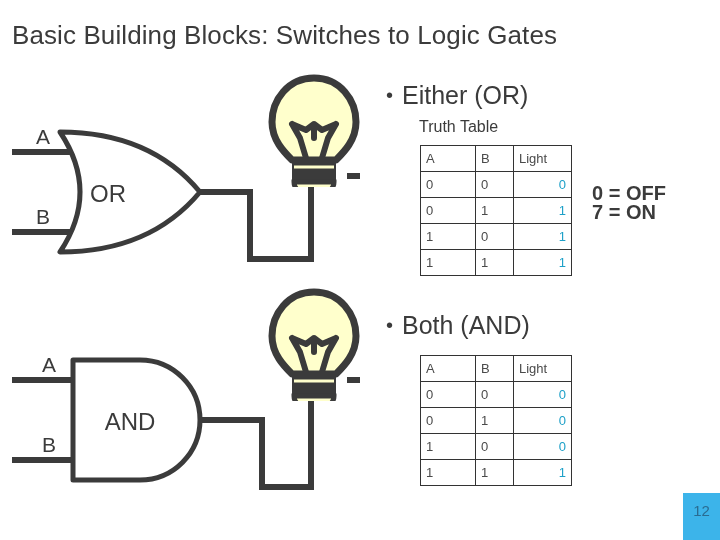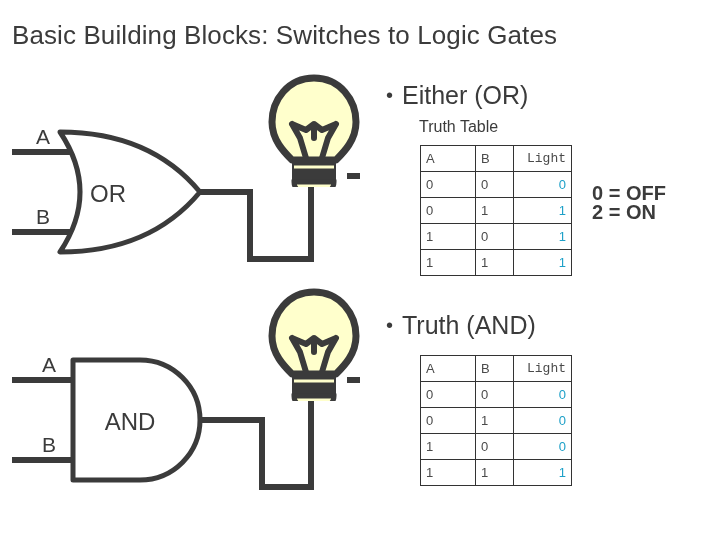--- a/index.html
+++ b/index.html
@@ -85,22 +85,21 @@
     color: #4a4a4a;
   }
   table.truth col.c-a { width: 55px; }
   table.truth col.c-b { width: 38px; }
   table.truth col.c-l { width: 58px; }
   table.truth td.light-val {
     text-align: right;
     color: #1ea0c8;
   }
   table.truth th.light-head {
-    text-align: right;
-    font-family: Liberation Mono, monospace;
+    text-align: left;
   }
   .tt-or  { left: 420px; top: 145px; }
   .tt-and { left: 420px; top: 355px; }
 
   
   .legend {
     position: absolute;
     left: 592px;
     top: 184px;
     font-size: 20px;
@@ -134,21 +133,21 @@
 
 <div id="slide">
 
   <div class="slide-title">Basic Building Blocks: Switches to Logic Gates</div>
 
   <div class="bullet bullet-or">
     <span class="dot">•</span><span>Either (OR)</span>
   </div>
 
   <div class="bullet bullet-and">
-    <span class="dot">•</span><span>Truth (AND)</span>
+    <span class="dot">•</span><span>Both (AND)</span>
   </div>
 
   <svg class="circuit" width="400" height="300" viewBox="0 0 400 300" style="top:120px;">
 
     <line x1="12" y1="32" x2="78" y2="32" stroke="#3b3b3b" stroke-width="6"></line>
 
     <line x1="12" y1="112" x2="78" y2="112" stroke="#3b3b3b" stroke-width="6"></line>
 
     <path d="M 60 12 Q 100 72 60 132 Q 150 132 200 72 Q 150 12 60 12 Z" fill="#ffffff" stroke="#3b3b3b" stroke-width="5" stroke-linejoin="round"></path>
 
@@ -239,21 +238,21 @@
       <tr>
         <td>1</td>
         <td>1</td>
         <td class="light-val">1</td>
       </tr>
     </tbody>
   </table>
 
   <div class="legend">
     <div>0 = OFF</div>
-    <div>2 = ON</div>
+    <div>7 = ON</div>
   </div>
 
   <table class="truth tt-and">
     <colgroup>
         <col class="c-a">
         <col class="c-b">
         <col class="c-l">
       </colgroup>
     <thead>
       <tr>
@@ -279,14 +278,17 @@
         <td class="light-val">0</td>
       </tr>
       <tr>
         <td>1</td>
         <td>1</td>
         <td class="light-val">1</td>
       </tr>
     </tbody>
   </table>
 
+  <div class="page-badge">
+    <span>12</span>
+  </div>
 
 </div>
 
 </body></html>

